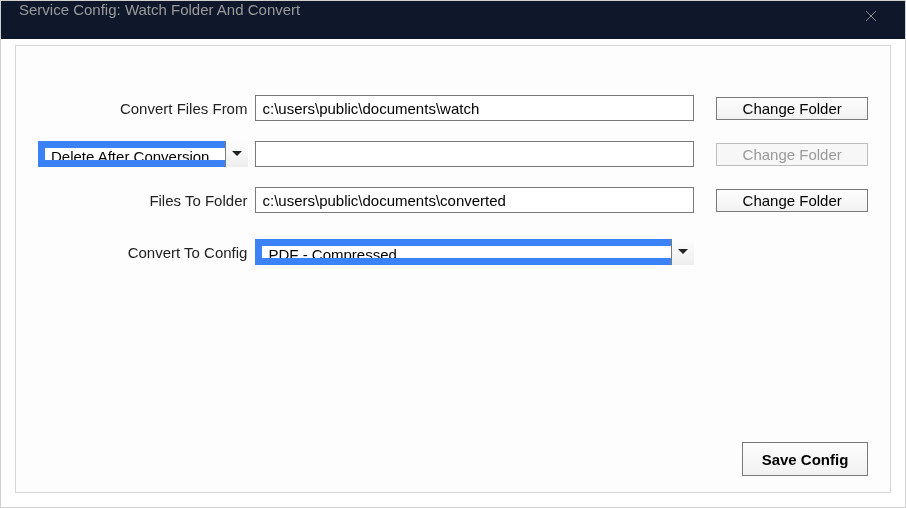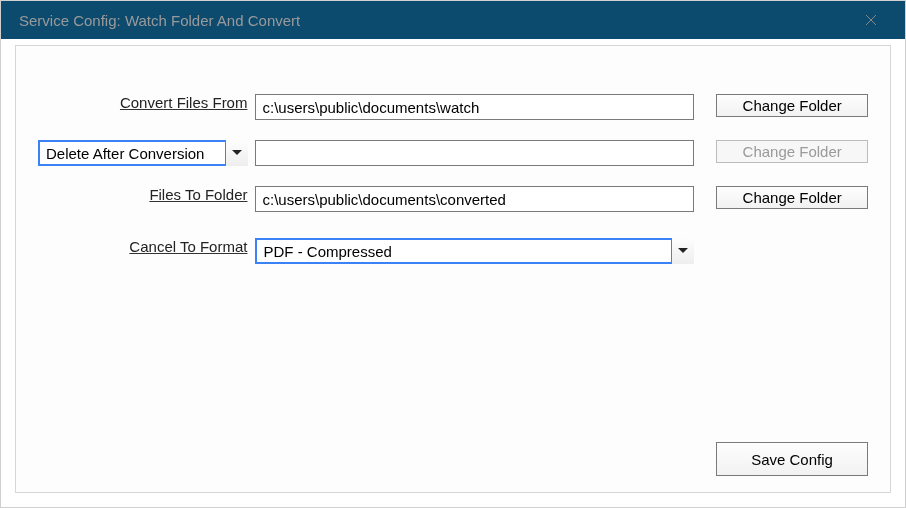--- a/index.html
+++ b/index.html
@@ -20,23 +20,22 @@
       background: #fff;
       border: 1px solid #d0d0d0;
       box-shadow: 0 4px 16px rgba(0,0,0,0.15);
       display: flex;
       flex-direction: column;
     }
     .titlebar {
       height: 38px;
       padding: 0 14px 0 18px;
       display: flex;
-      align-items: center;
       justify-content: space-between;
-      background: #0c4a6e;
+      background: #0f172a;
     }
     .title-text {
       color: #9a9a9a;
       font-size: 15px;
       font-weight: 400;
     }
     .close-btn {
       width: 40px;
       height: 30px;
       display: flex;
@@ -53,24 +52,23 @@
       border: 1px solid #d6d6d6;
       background: #fdfdfd;
       position: relative;
       padding-top: 48px;
     }
     .form-area {
       padding: 0 22px;
     }
     .row {
       display: flex;
-      align-items: flex-start;
+      align-items: center;
       margin-bottom: 18px;
       height: 28px;
-      text-decoration: underline;
     }
     .label-col {
       width: 218px;
       text-align: right;
       padding-right: 8px;
       font-size: 15px;
       color: #222;
     }
     .input-col {
       width: 440px;
@@ -104,21 +102,21 @@
     }
     .btn:disabled {
       color: #9a9a9a;
       cursor: default;
       border-color: #bcbcbc;
       background: #f7f7f7;
     }
     .select {
       width: 100%;
       height: 26px;
-      border: 2px solid #3b82f6;
+      border: 7px solid #3b82f6;
       background: #fff;
       font-family: inherit;
       font-size: 15px;
       padding: 0 24px 0 6px;
       appearance: none;
       position: relative;
     }
     .select-wrap {
       position: relative;
       width: 100%;
@@ -149,22 +147,23 @@
     }
     .dropdown-label-col .select-wrap { width: 210px; }
     .footer {
       position: absolute;
       bottom: 16px;
       right: 22px;
       display: flex;
       gap: 18px;
     }
     .footer .btn {
-      width: 152px;
+      width: 126px;
       height: 34px;
+      font-weight: bold;
     }
   </style>
 </head>
 <body>
 
 <div class="window">
   <div class="titlebar">
     <span class="title-text">Service Config: Watch Folder And Convert</span>
     <div class="close-btn">
       <svg width="12" height="12" viewBox="0 0 12 12">
@@ -207,21 +206,21 @@
         <div class="label-col">Files To Folder</div>
         <div class="input-col">
           <input type="text" class="text-input" value="c:\users\public\documents\converted" style="">
         </div>
         <div class="action-col">
           <button class="btn">Change Folder</button>
         </div>
       </div>
 
       <div class="row" style="margin-top:24px;">
-        <div class="label-col">Cancel To Format</div>
+        <div class="label-col">Convert To Config</div>
         <div class="input-col">
           <div class="select-wrap">
             <select class="select">
               <option>PDF - Compressed</option>
             </select>
           </div>
         </div>
         <div class="action-col"></div>
       </div>
 

